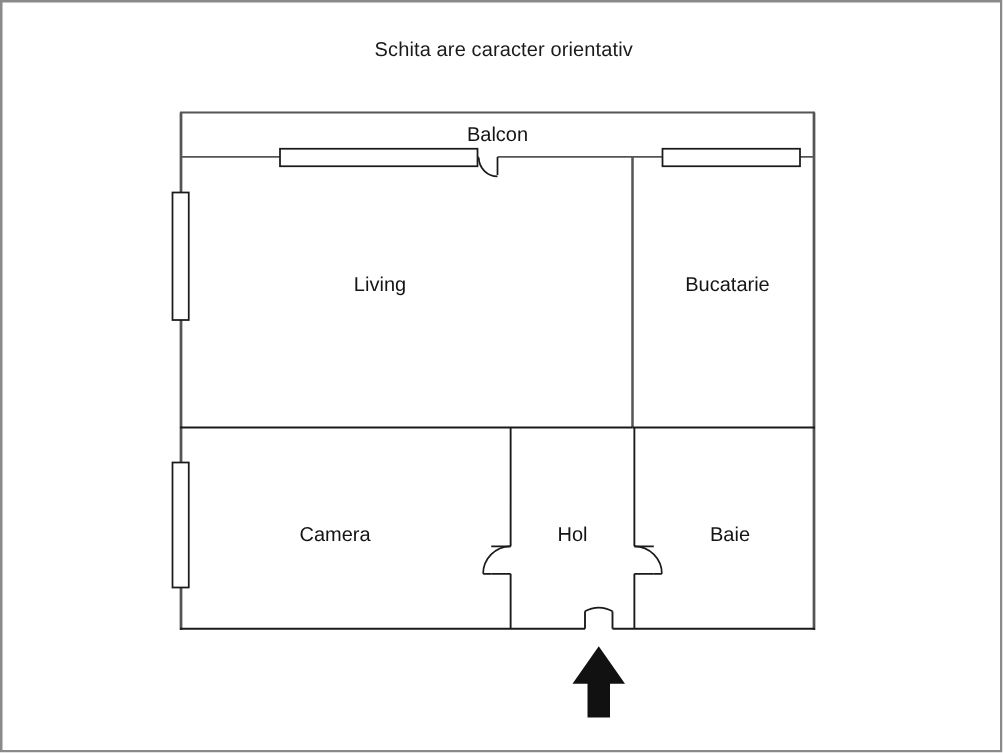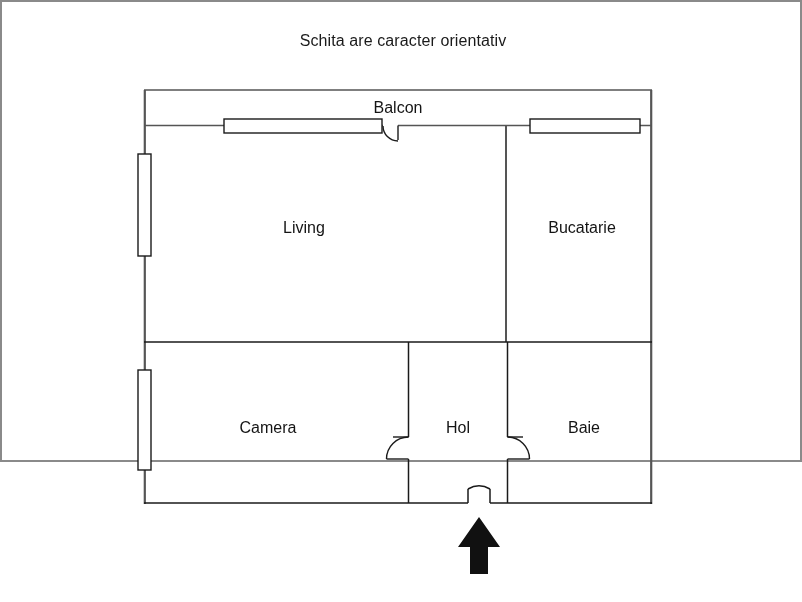--- a/index.html
+++ b/index.html
@@ -9,21 +9,21 @@
   }
   body {
     width: 802px;
     height: 602px;
     font-family: "Liberation Sans", sans-serif;
     overflow: hidden;
   }
   #page {
     position: relative;
     width: 802px;
-    height: 462px;
+    height: 602px;
     background: #ffffff;
     box-sizing: border-box;
     border: 2px solid #8a8a8a;
   }
   #plan-title {
     position: absolute;
     left: 0;
     top: 30px;
     width: 802px;
     text-align: center;

